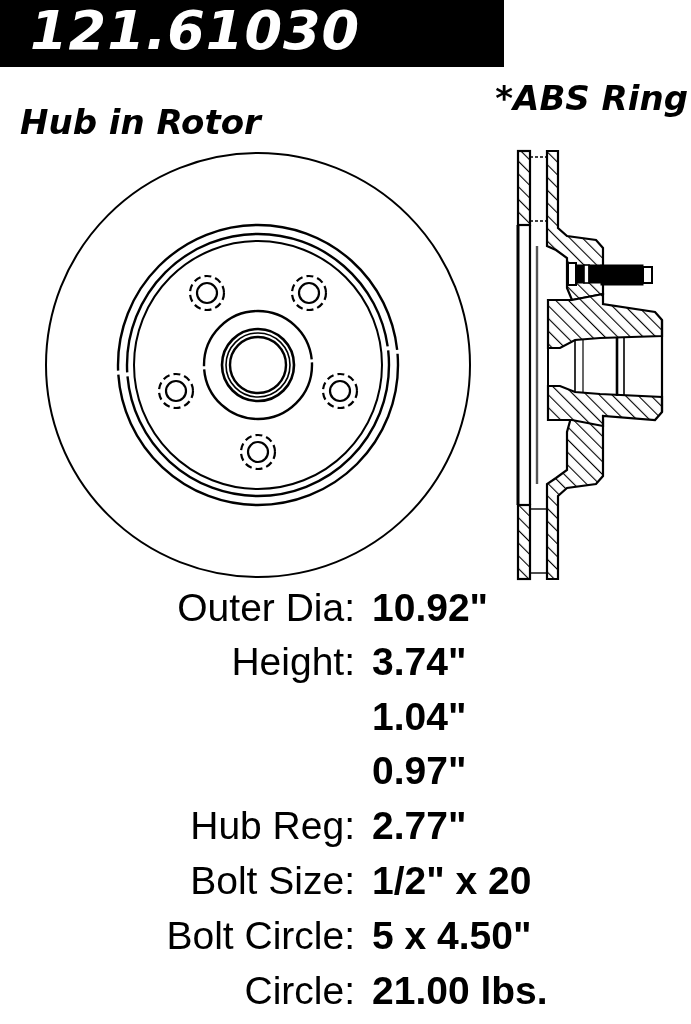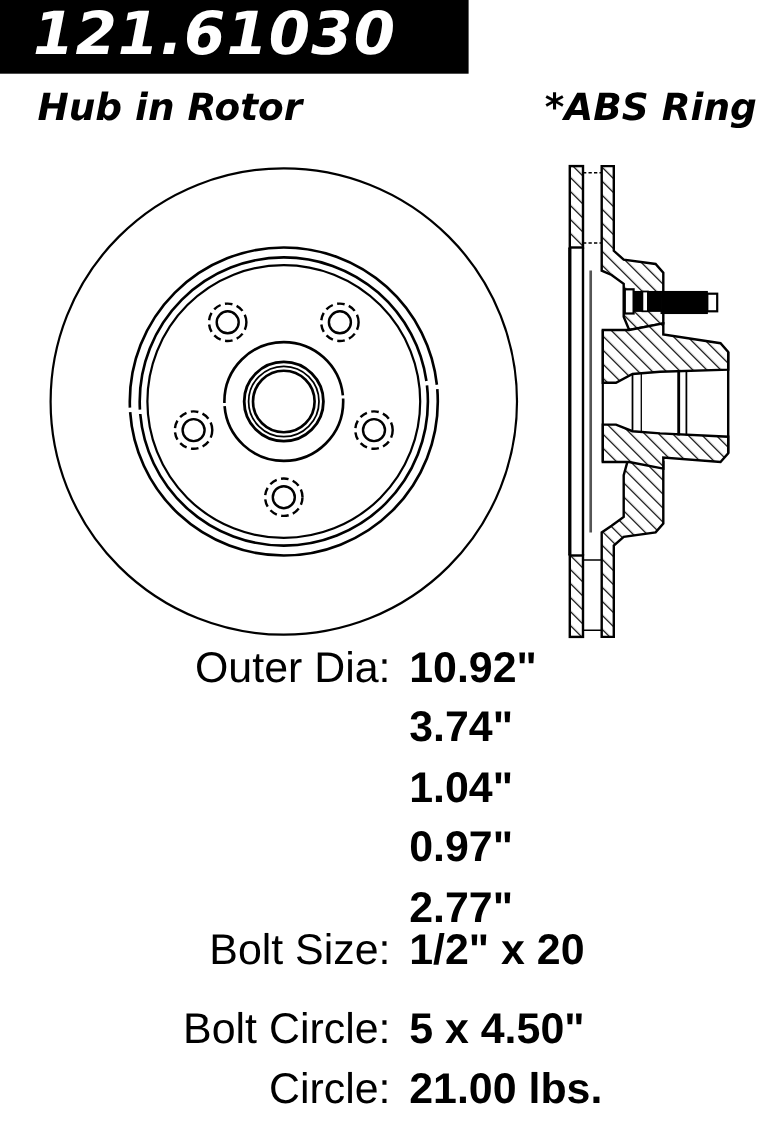--- a/index.html
+++ b/index.html
@@ -1,20 +1,20 @@
 <!DOCTYPE html>
 <html><head>
 <meta charset="utf-8">
 <style>
   html, body { margin: 0; padding: 0; background: #ffffff; }
   body { width: 691px; height: 1024px; position: relative; overflow: hidden; font-family: "Liberation Sans", sans-serif; color: #000; }
-  .header-bar { position: absolute; left: 0; top: 0; width: 426px; height: 67px; background: #000; }
+  .header-bar { position: absolute; left: 0; top: 0; width: 504px; height: 67px; background: #000; }
   .part-number { position: absolute; left: 30px; top: -4px; font-family: "DejaVu Sans", sans-serif; font-weight: bold; font-style: italic; font-size: 54px; color: #fff; letter-spacing: 1px; line-height: 70px; }
   .subtitle { position: absolute; top: 76px; font-family: "DejaVu Sans", sans-serif; font-weight: bold; font-style: italic; font-size: 34px; line-height: 44px; white-space: nowrap; }
-  .subtitle-left { left: 34px; }
+  .subtitle-left { left: 20px; margin-top: 24px; }
   .subtitle-right { right: 3px; }
   svg.drawing { position: absolute; left: 0; top: 0; }
   .specs { position: absolute; left: 0; top: 582px; width: 691px; }
   .spec-row { position: absolute; left: 0; height: 52px; width: 691px; }
   .spec-label { position: absolute; right: 336px; top: 0; font-size: 39px; line-height: 52px; white-space: nowrap; font-family: "Liberation Sans", sans-serif; }
   .spec-value { position: absolute; left: 372px; top: 0; font-size: 39px; line-height: 52px; font-weight: bold; white-space: nowrap; font-family: "Liberation Sans", sans-serif; }
 </style>
 </head>
 <body>
 
@@ -102,32 +102,34 @@
     </g>
   </g>
 </svg>
 
 <div class="specs">
   <div class="spec-row" style="top:0px">
     <span class="spec-label">Outer Dia:</span>
     <span class="spec-value">10.92"</span>
   </div>
   <div class="spec-row" style="top:54px">
+    <span class="spec-label">Height:</span>
     <span class="spec-value">3.74"</span>
   </div>
   <div class="spec-row" style="top:109px">
     <span class="spec-value">1.04"</span>
   </div>
   <div class="spec-row" style="top:163px">
     <span class="spec-value">0.97"</span>
   </div>
   <div class="spec-row" style="top:218px">
+    <span class="spec-label">Hub Reg:</span>
     <span class="spec-value">2.77"</span>
   </div>
-  <div class="spec-row" style="top:256px">
+  <div class="spec-row" style="top:273px">
     <span class="spec-label">Bolt Size:</span>
     <span class="spec-value">1/2" x 20</span>
   </div>
   <div class="spec-row" style="top:328px">
     <span class="spec-label">Bolt Circle:</span>
     <span class="spec-value">5 x 4.50"</span>
   </div>
   <div class="spec-row" style="top:383px">
     <span class="spec-label">Circle:</span>
     <span class="spec-value">21.00 lbs.</span>

